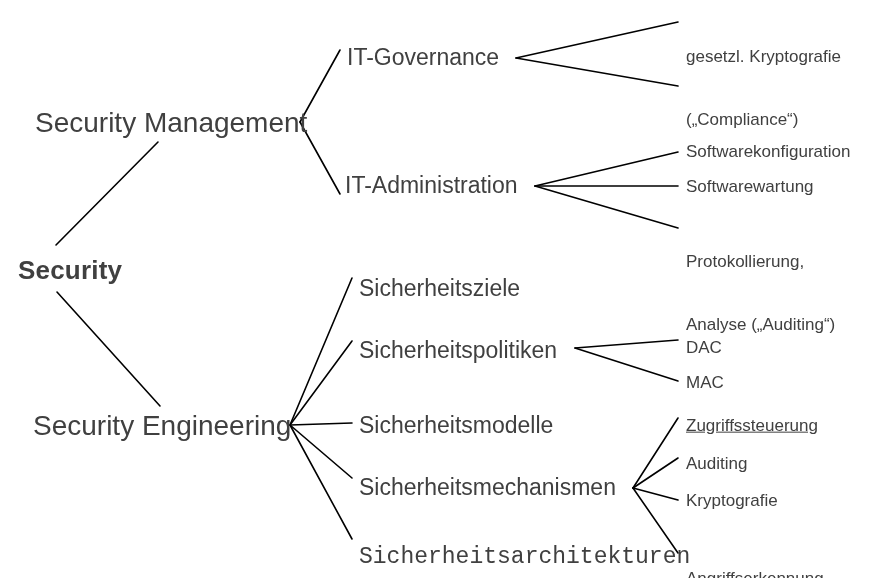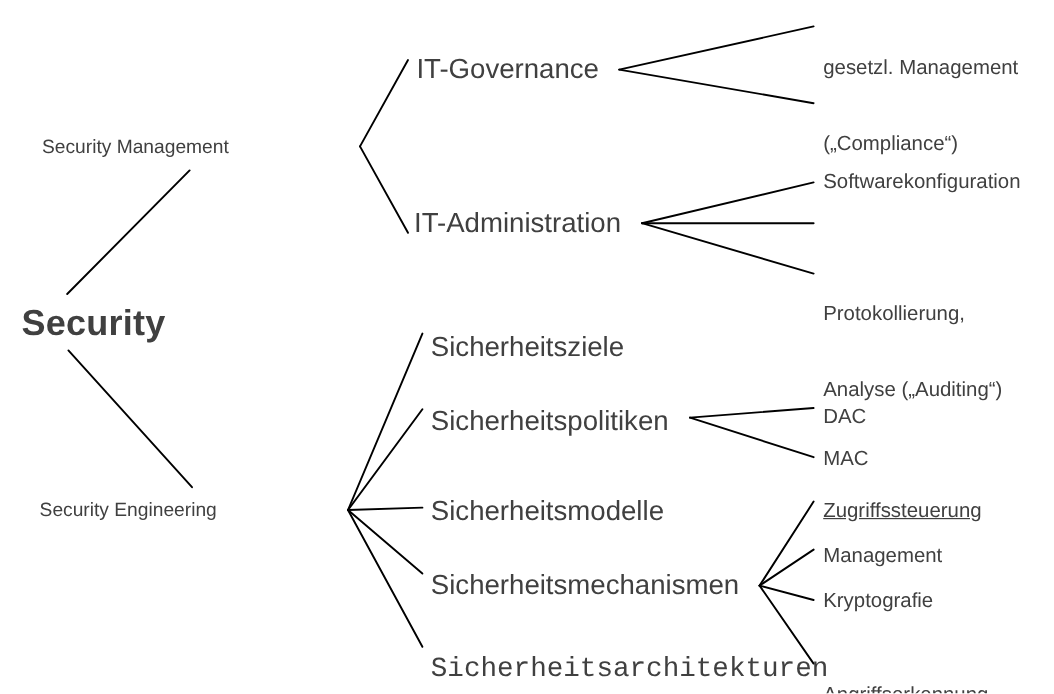--- a/index.html
+++ b/index.html
@@ -28,26 +28,26 @@
     position: absolute;
     white-space: pre;
     line-height: 1.10;
     color: #404040;
     font-family: "Liberation Sans", sans-serif;
   }
   
   .anchor-left { transform: translateY(-50%); }
 
   .lvl-root {
-    font-size: 30px;
+    font-size: 26px;
     font-weight: bold;
     letter-spacing: 0.2px;
   }
   .lvl-1 {
-    font-size: 16px;
+    font-size: 28px;
     font-weight: normal;
   }
   .lvl-2 {
     font-size: 23px;
     font-weight: normal;
   }
   .lvl-3 {
     font-size: 17px;
     font-weight: normal;
   }
@@ -95,27 +95,28 @@
 
   <div class="node lvl-1 anchor-left" style="left:35px; top:123px;">Security Management</div>
 
   <div class="node lvl-1 anchor-left" style="left:33px; top:426px;">Security Engineering</div>
 
   <div class="node lvl-2 anchor-left" style="left:347px; top:58px;">IT-Governance</div>
 
   <div class="node lvl-2 anchor-left" style="left:345px; top:186px;">IT-Administration</div>
 
   <div class="node lvl-3 two-line" style="left:686px; top:6px;">
-    <div>gesetzl. Management</div>
+    <div>gesetzl. Kryptografie</div>
     <div>(„Compliance“)</div>
   </div>
 
 
   <div class="node lvl-3 anchor-left" style="left:686px; top:152px;">Softwarekonfiguration</div>
 
+  <div class="node lvl-3 anchor-left" style="left:686px; top:187px;">Softwarewartung</div>
 
   <div class="node lvl-3 two-line" style="left:686px; top:211px;">
     <div>Protokollierung,</div>
     <div>Analyse („Auditing“)</div>
   </div>
 
   <div class="node lvl-2 anchor-left" style="left:359px; top:289px;">Sicherheitsziele</div>
 
   <div class="node lvl-2 anchor-left" style="left:359px; top:351px;">Sicherheitspolitiken</div>
 
@@ -124,21 +125,21 @@
   <div class="node lvl-2 anchor-left" style="left:359px; top:488px;">Sicherheitsmechanismen</div>
 
   <div class="node lvl-2 anchor-left" style="left:359px; top:558px;font-family:Liberation Mono, monospace;">Sicherheitsarchitekturen</div>
 
   <div class="node lvl-3 anchor-left" style="left:686px; top:348px;">DAC</div>
 
   <div class="node lvl-3 anchor-left" style="left:686px; top:383px;">MAC</div>
 
   <div class="node lvl-3 anchor-left" style="left:686px; top:426px;text-decoration:underline;">Zugriffssteuerung</div>
 
-  <div class="node lvl-3 anchor-left" style="left:686px; top:464px;">Management</div>
+  <div class="node lvl-3 anchor-left" style="left:686px; top:464px;">Auditing</div>
 
   <div class="node lvl-3 anchor-left" style="left:686px; top:501px;">Kryptografie</div>
 
   <div class="node lvl-3 two-line" style="left:686px; top:528px;">
     <div>Angriffserkennung</div>
     
   </div>
 
 </div>
 

